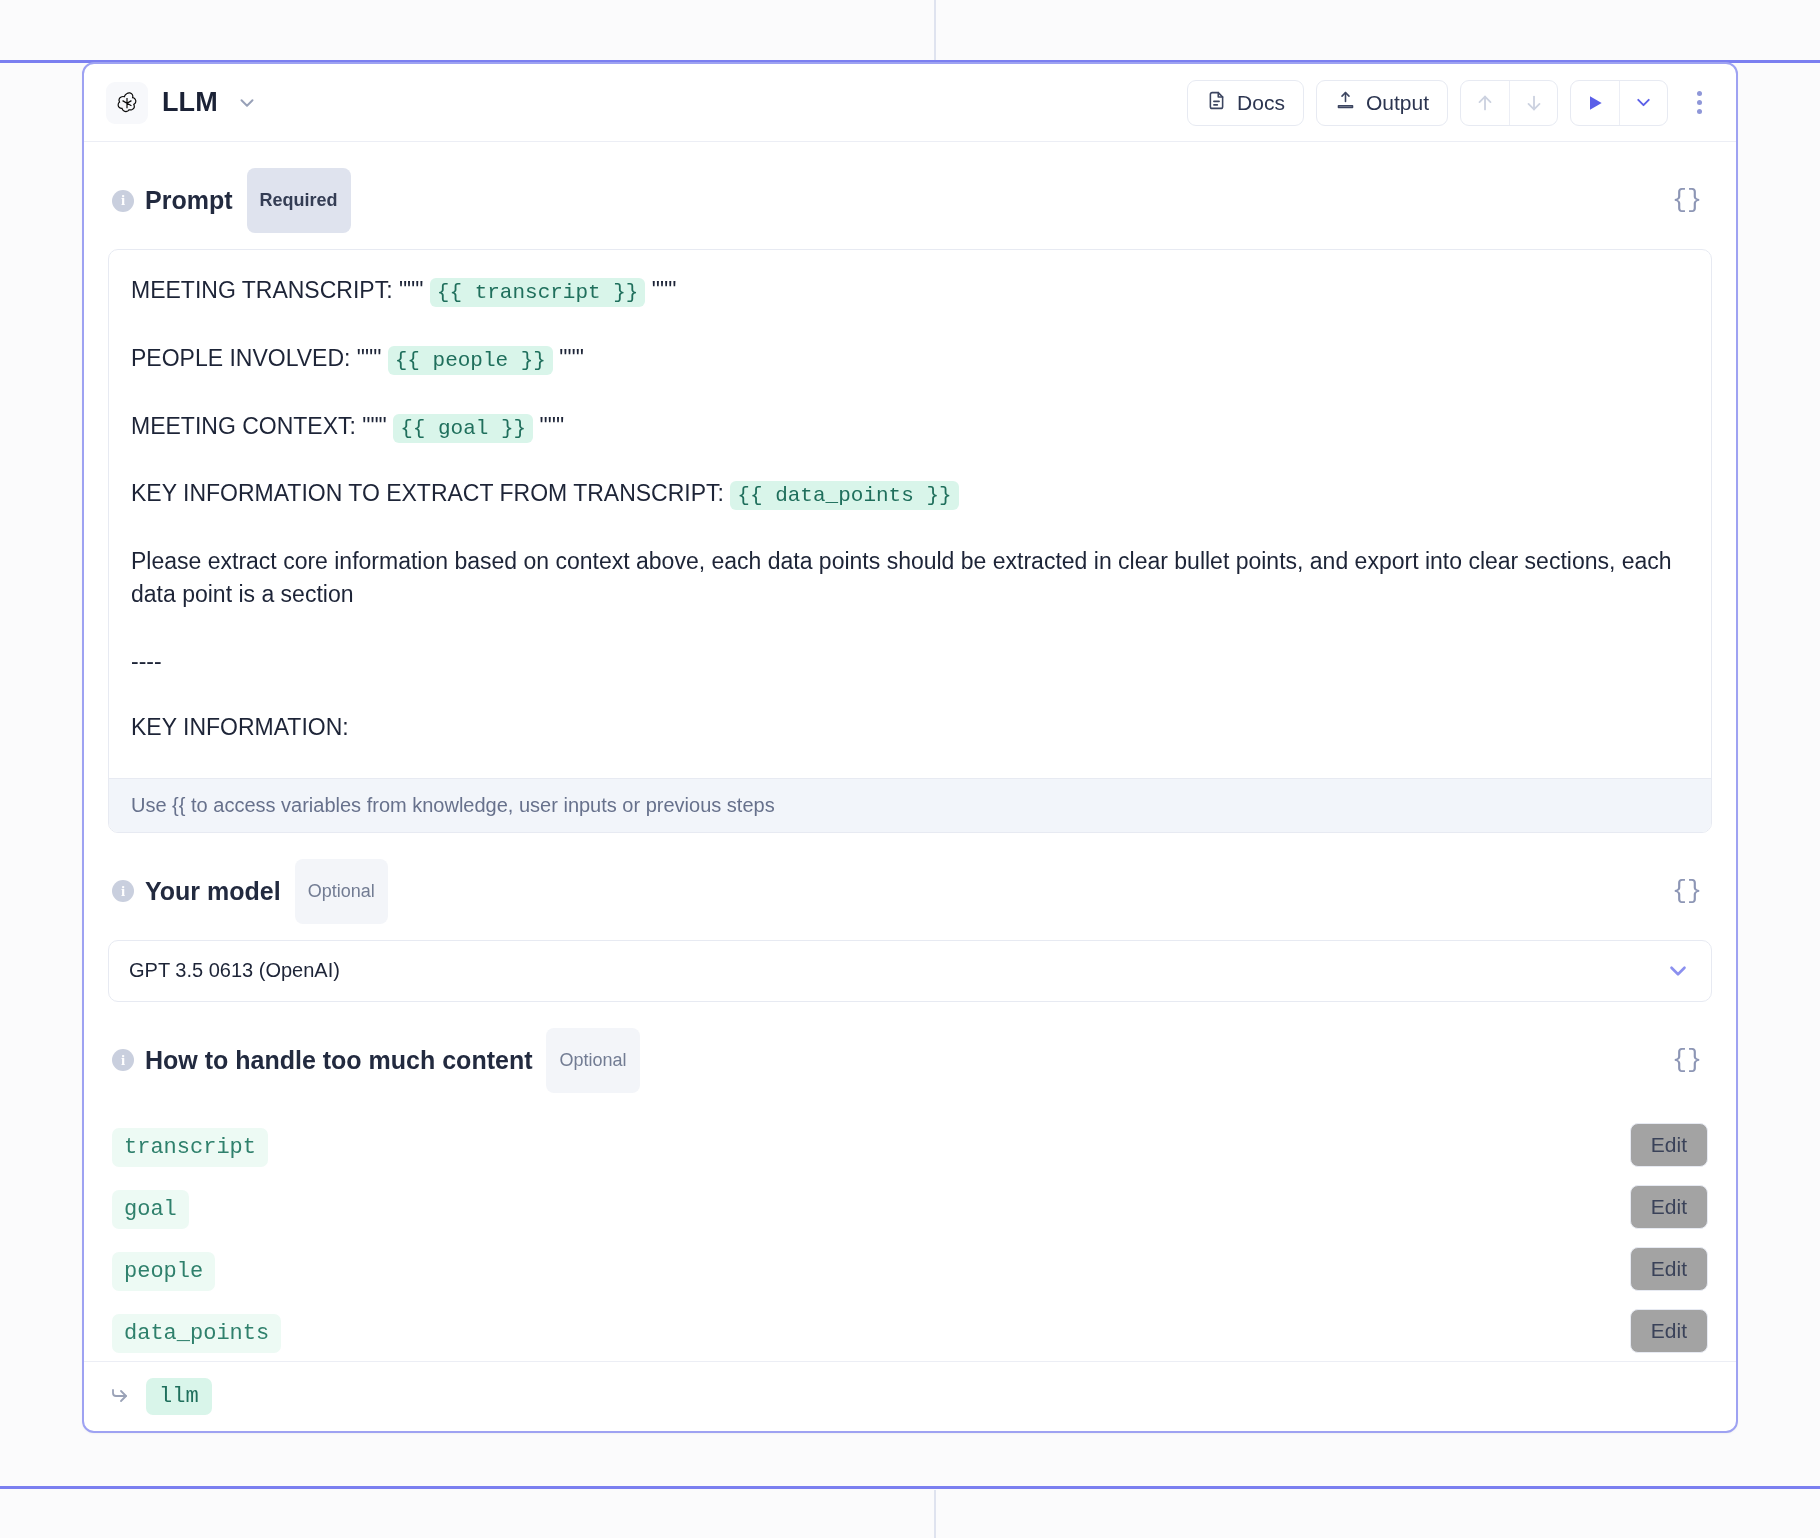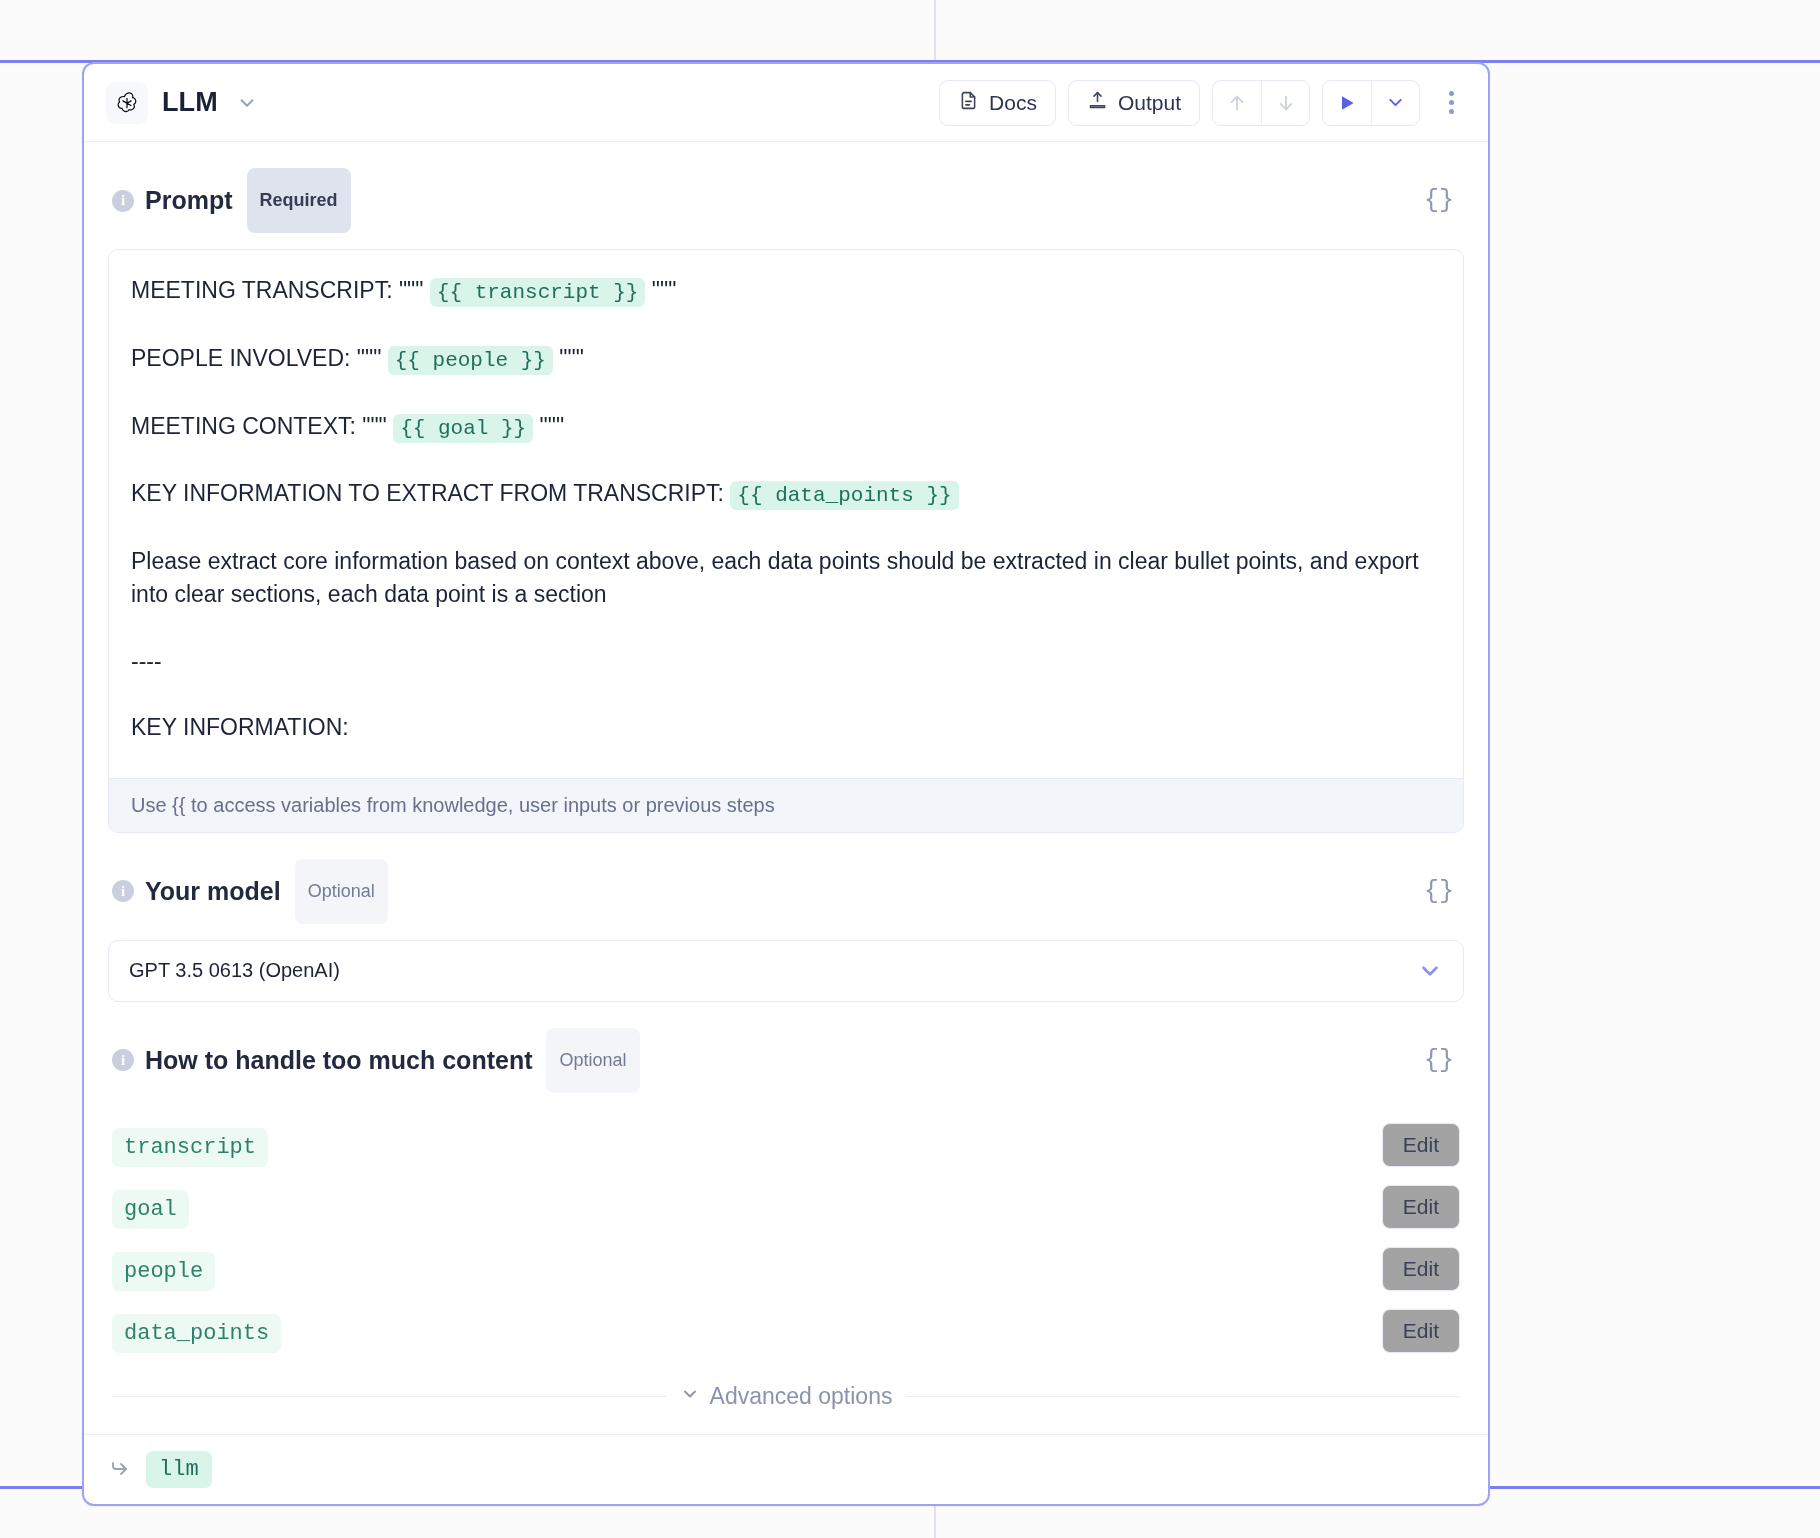--- a/index.html
+++ b/index.html
@@ -31,21 +31,21 @@
     width: 1820px; height: 3px;
     background: #7b7ff0;
   }
   .accent-line.bottom {
     top: 1486px;
   }
 
   .card {
     position: absolute;
     left: 82px; top: 62px;
-    width: 1408px;
+    width: 1656px;
     background: #ffffff;
     border: 2px solid #9ea2f2;
     border-radius: 12px;
     box-shadow: 0 1px 2px rgba(20,25,60,.04);
     overflow: hidden;
   }
 
   
   .card-header {
     display: flex; align-items: center;
@@ -346,32 +346,20 @@
         <div class="var-row">
           <span class="var-chip">people</span>
           <button class="edit-btn">Edit</button>
         </div>
         <div class="var-row">
           <span class="var-chip">data_points</span>
           <button class="edit-btn">Edit</button>
         </div>
       </div>
 
-      <div class="adv">
-        <div class="rule"></div>
-        <div class="label">
-          <span>
-            <svg width="20" height="20" viewBox="0 0 24 24" fill="none" stroke="currentColor" stroke-width="2.2" stroke-linecap="round" stroke-linejoin="round">
-                <polyline points="6 9 12 15 18 9"></polyline>
-              </svg>
-          </span>
-          <span>Advanced options</span>
-        </div>
-        <div class="rule"></div>
-      </div>
     </div>
 
     <div class="card-footer">
       <span class="ret-icon">
         <svg width="24" height="24" viewBox="0 0 24 24" fill="none" stroke="currentColor" stroke-width="1.8" stroke-linecap="round" stroke-linejoin="round">
             <polyline points="13 17 18 12 13 7"></polyline>
             <path d="M18 12H8a3 3 0 0 1-3-3V6"></path>
           </svg>
       </span>
       <span class="footer-chip">llm</span>

